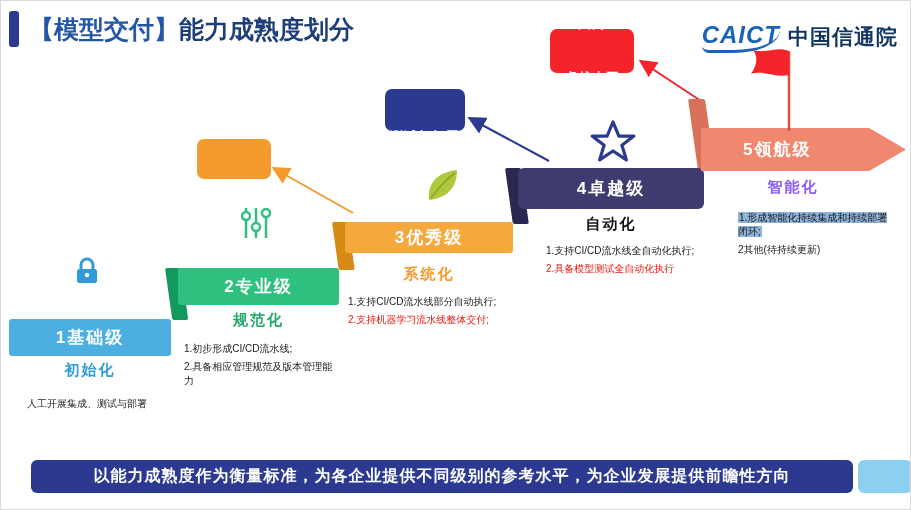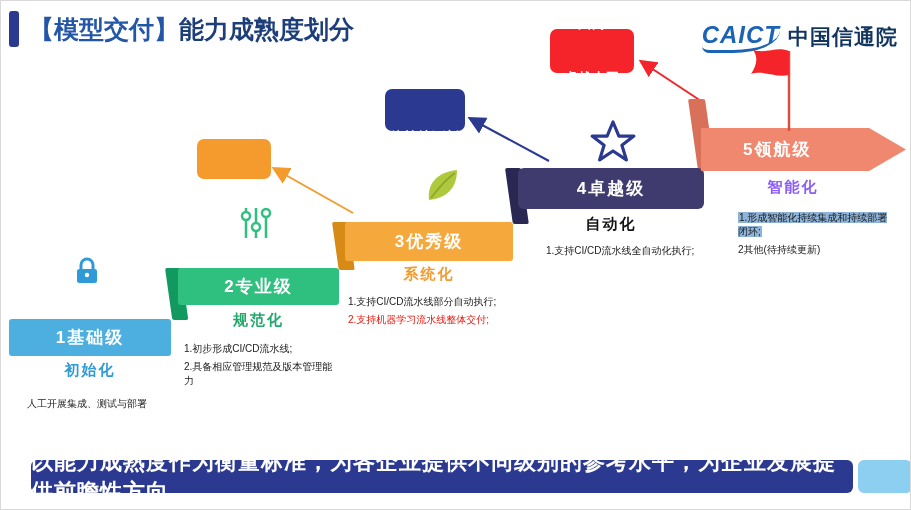--- a/index.html
+++ b/index.html
@@ -34,21 +34,21 @@
   .red { color:#E8170C; }
   .hl { background:#8FB4D9; padding:0 1px; }
   
   .badge { color:#fff; font-weight:bold; font-size:13px; text-align:center; border-radius:7px;
            display:flex; flex-direction:column; justify-content:center; line-height:1.35; z-index:4; letter-spacing:1px;gap:36px; }
   .badge-advanced { left:196px; top:138px; width:74px; height:40px; background:#F59B2E; }
   .badge-leading  { left:384px; top:88px;  width:80px; height:42px; background:#2B3990; }
   .badge-excellent{ left:549px; top:28px;  width:84px; height:44px; background:#F5242B; }
   
   .banner { left:30px; top:459px; width:822px; height:33px; background:#2B3990; border-radius:6px;
-            color:#fff; font-weight:bold; font-size:22px; display:flex; align-items:center;
+            color:#fff; font-weight:bold; font-size:16px; display:flex; align-items:center;
             justify-content:center; letter-spacing:1px; z-index:3; }
   .banner-end { left:857px; top:459px; width:54px; height:33px; background:#8CCFF0; border-radius:6px; z-index:3; }
   .overlay { left:0; top:0; pointer-events:none; z-index:1; }
   .icon { z-index:4; }
 </style>
 </head>
 <body>
 
 <div class="abs accent-bar"></div>
 <div class="abs page-title">
@@ -76,21 +76,21 @@
   <line x1="548" y1="160" x2="470" y2="118" stroke="#2B3990" stroke-width="2" marker-end="url(#ah-navy)"></line>
   <line x1="700" y1="100" x2="641" y2="61" stroke="#F5242B" stroke-width="2" marker-end="url(#ah-red)"></line>
 </svg>
 
 <div class="abs badge badge-advanced">
   <span>国内</span>
   <span>卓越水平</span>
 </div>
 <div class="abs badge badge-leading">
   <span>国内</span>
-  <span>待持续更新</span>
+  <span>测试与部署</span>
 </div>
 <div class="abs badge badge-excellent">
   <span>国内</span>
   <span>卓越水平</span>
 </div>
 
 <svg class="abs icon" style="left:70px; top:254px;" width="32" height="32">
   <path d="M10,14 V10 a6,6 0 0 1 12,0 v4" fill="none" stroke="#2E9BD6" stroke-width="3"></path>
   <rect x="6" y="14" width="20" height="14" rx="2.5" fill="#2E9BD6"></rect>
   <circle cx="16" cy="20" r="2.2" fill="#ffffff"></circle>
@@ -119,21 +119,21 @@
 <div class="abs flap" style="left:331px; top:221px; width:16px; height:48px; background:#D88A17;"></div>
 <div class="abs flap" style="left:504px; top:167px; width:16px; height:56px; background:#2A2752;"></div>
 <div class="abs flap" style="left:687px; top:98px; width:17px; height:72px; background:#D9715A;"></div>
 
 <div class="abs bar" style="left:8px;  top:318px; width:162px; height:37px; background:#4CAFE0;">
   <span>1基础级</span>
 </div>
 <div class="abs bar" style="left:177px; top:267px; width:161px; height:37px; background:#2FBF7F;">
   <span>2专业级</span>
 </div>
-<div class="abs bar" style="left:344px; top:221px; width:168px; height:39px; background:#F5A93C;">
+<div class="abs bar" style="left:344px; top:221px; width:168px; height:31px; background:#F5A93C;">
   <span>3优秀级</span>
 </div>
 <div class="abs bar" style="left:517px; top:167px; width:186px; height:41px; background:#3F3B6E;border-radius:6px;">
   <span>4卓越级</span>
 </div>
 <div class="abs bar arrow-bar" style="left:700px; top:127px; width:205px; height:43px; background:#F0876F;">
   <span>5领航级</span>
 </div>
 
 <div class="abs tagline tl-1" style="left:8px;   top:360px; width:162px;">初始化</div>
@@ -148,20 +148,21 @@
 <div class="abs body-text" style="left:183px; top:341px; width:158px;">
   <p>1.初步形成CI/CD流水线;</p>
   <p>2.具备相应管理规范及版本管理能力</p>
 </div>
 <div class="abs body-text" style="left:347px; top:294px; width:165px;">
   <p>1.支持CI/CD流水线部分自动执行;</p>
   <p class="red">2.支持机器学习流水线整体交付;</p>
 </div>
 <div class="abs body-text" style="left:545px; top:243px; width:158px;">
   <p>1.支持CI/CD流水线全自动化执行;</p>
+  <p class="red">2.具备模型测试全自动化执行</p>
 </div>
 <div class="abs body-text" style="left:737px; top:210px; width:152px;">
   <p><span class="hl">1.形成智能化持续集成和持续部署闭环;</span></p>
   <p>2其他(待持续更新)</p>
 </div>
 
 <div class="abs banner">
   <span>以能力成熟度作为衡量标准，为各企业提供不同级别的参考水平，为企业发展提供前瞻性方向</span>
 </div>
 <div class="abs banner-end"></div>

